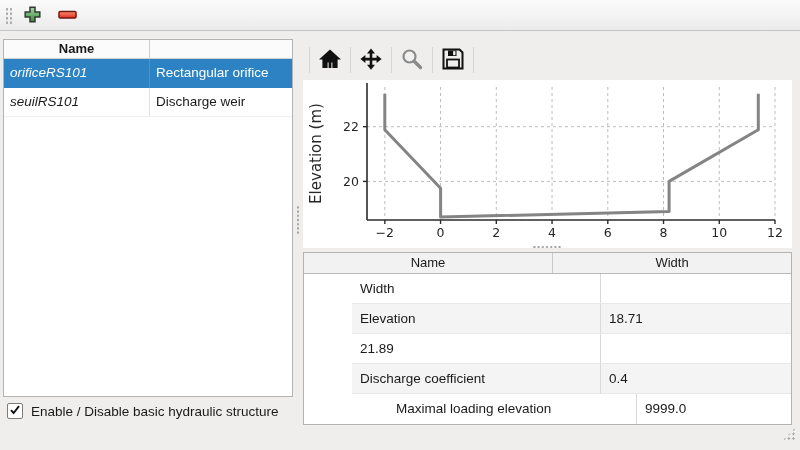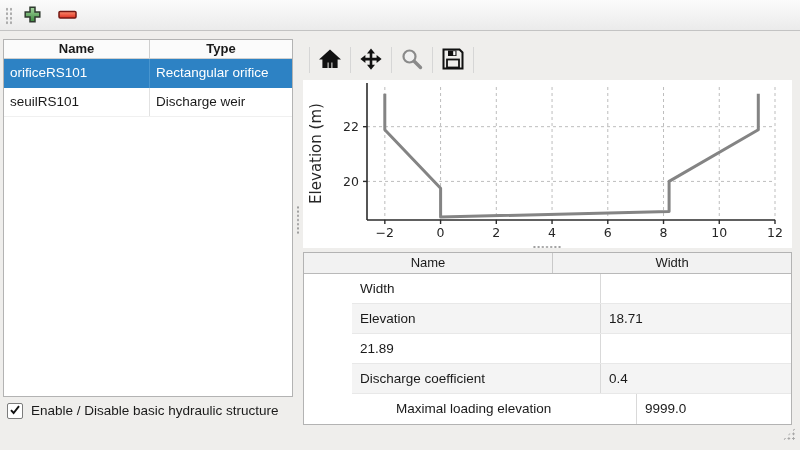--- a/index.html
+++ b/index.html
@@ -18,26 +18,26 @@
 
   
   .structures-table { position:absolute; left:3px; top:39px; width:290px; height:358px;
     background:#ffffff; border:1px solid #b3b3b3; }
   .st-header { display:grid; grid-template-columns:146px 1fr; height:19px;
     background:#fbfbfb; border-bottom:1px solid #cfcfcf; }
   .st-h-cell { font-size:13px; font-weight:bold; text-align:center; line-height:18px; }
   .st-h-cell:first-child { border-right:1px solid #cfcfcf; }
   .st-row { display:grid; grid-template-columns:146px 1fr; height:29px; border-bottom:1px solid #f0f0f0; }
   .st-cell { font-size:13.5px; line-height:28px; padding-left:6px; white-space:nowrap; overflow:hidden; }
-  .st-row .st-cell:first-child { border-right:1px solid #e2e2e2; }
+  .st-row .st-cell:first-child { border-right:1px solid #e2e2e2;font-style:italic; }
   .st-row.selected { border-bottom:none; }
   .st-row.selected .st-cell:first-child { border-right:1px solid #4895cf; }
 
   
-  .checkbox-row { position:absolute; left:7px; top:403px; display:flex; gap:8px; cursor:pointer; }
+  .checkbox-row { position:absolute; left:7px; top:403px; display:flex; align-items:center; gap:8px; cursor:pointer; }
   .checkbox { width:16px; height:16px; background:#fff; border:1px solid #7c7c7c; border-radius:2px;
     display:flex; align-items:center; justify-content:center; }
   .cb-label { font-size:13.5px; }
 
   
   .v-splitter { position:absolute; left:295px; top:205px; width:6px; height:30px;
     background-image:radial-gradient(circle,#9d9d9d 0.9px,transparent 1.1px);
     background-size:4px 4.2px; background-position:center; background-repeat:repeat-y; cursor:col-resize; }
   .h-splitter { position:absolute; left:533px; top:244px; width:28px; height:6px;
     background-image:radial-gradient(circle,#9d9d9d 0.9px,transparent 1.1px);
@@ -100,21 +100,20 @@
             </defs>
           <rect x="2" y="6.4" width="17" height="6.6" rx="1.2" fill="url(#gmin)" stroke="#731712" stroke-width="1.5"></rect>
         </svg>
       </span>
     </button>
   </div>
 
   <div class="structures-table">
     <div class="st-header">
       <div class="st-h-cell">Name</div>
-      <div class="st-h-cell">Type</div>
     </div>
     <div id="st-body">
         <div class="st-row selected" style="background: rgb(45, 130, 196); color: rgb(255, 255, 255);">
           <div class="st-cell">orificeRS101</div>
           <div class="st-cell">Rectangular orifice</div>
         </div>
         <div class="st-row">
           <div class="st-cell">seuilRS101</div>
           <div class="st-cell">Discharge weir</div>
         </div>

